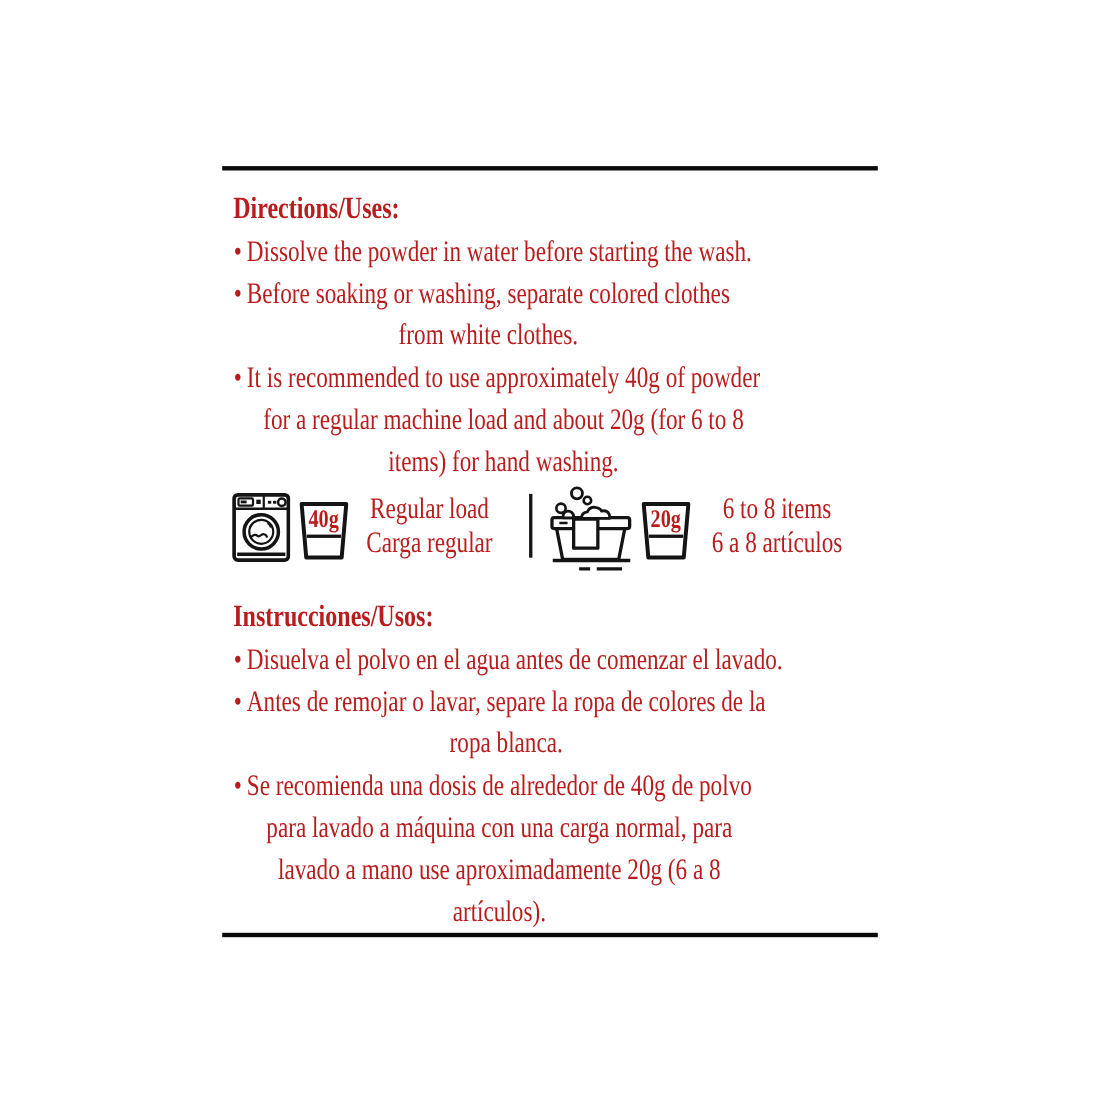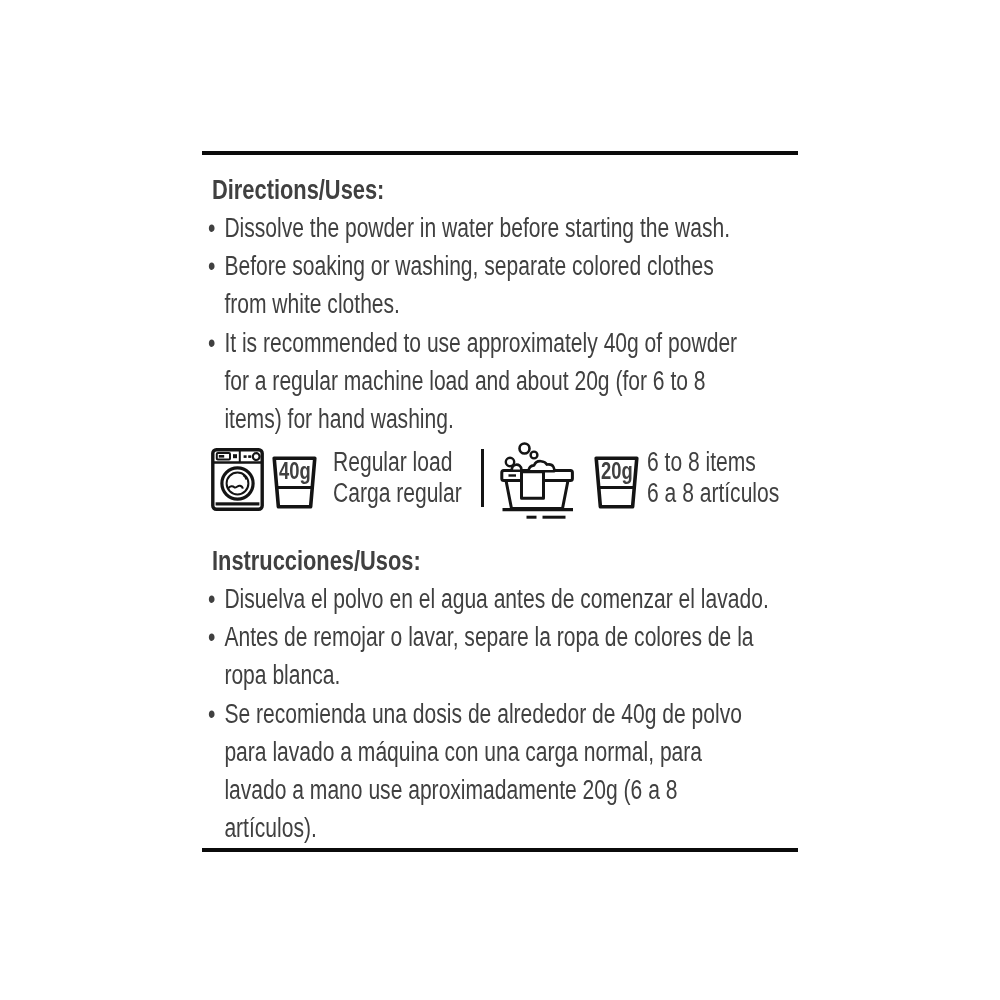--- a/index.html
+++ b/index.html
@@ -1,20 +1,20 @@
 <!DOCTYPE html>
 <html><head>
 <meta charset="utf-8">
 <style>
   html, body { margin: 0; padding: 0; background: #ffffff; }
   body { width: 1000px; height: 1000px; }
   .sheet {
     position: relative; width: 1000px; height: 1000px; background: #ffffff;
-    font-family: Liberation Sans, sans-serif;
-    color: #404040; overflow: hidden;
+    font-family: Liberation Serif, serif;
+    color: #b91c1c; overflow: hidden; text-align: center;
   }
   .rule { position: absolute; left: 202px; width: 596px; height: 4px; background: #0b0b0b; }
   .rule-top { top: 151px; }
   .rule-bottom { top: 848px; }
 
   .heading {
     position: absolute; left: 212px; margin: 0;
     font-size: 28px; line-height: 28px; font-weight: bold; white-space: nowrap;
     transform: scaleX(0.78); transform-origin: 0 0;
   }
@@ -35,21 +35,21 @@
   .caption-machine { left: 333px; top: 447px; }
   .caption-hand { left: 647px; top: 447px; }
 
   .vdivider { position: absolute; left: 481px; top: 449px; width: 3px; height: 58px; background: #141414; }
 
   .icon-machine { position: absolute; left: 211px; top: 448px; }
   .icon-basin { position: absolute; left: 500px; top: 437px; }
 
   .cup { position: absolute; width: 45px; height: 38px; display: flex; align-items: center; justify-content: center; }
   .cup-40 { left: 272px; top: 456px; }
-  .cup-20 { left: 583px; top: 456px; margin-left: 11px; }
+  .cup-20 { left: 583px; top: 456px; }
   .cup svg { position: absolute; inset: 0; }
   .cup-label {
     position: relative; font-size: 23px; font-weight: bold; line-height: 1;
     transform: scaleX(0.8); border-bottom: 3px solid #141414; padding: 0 2px 3px; margin-top: -2px;
     white-space: nowrap;
   }
 </style>
 </head>
 <body>
 

